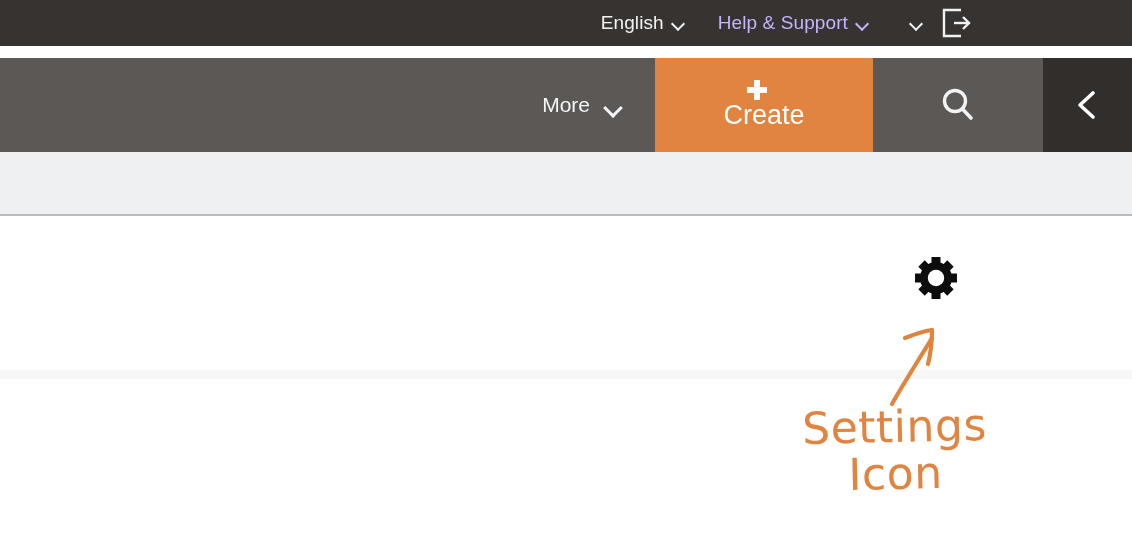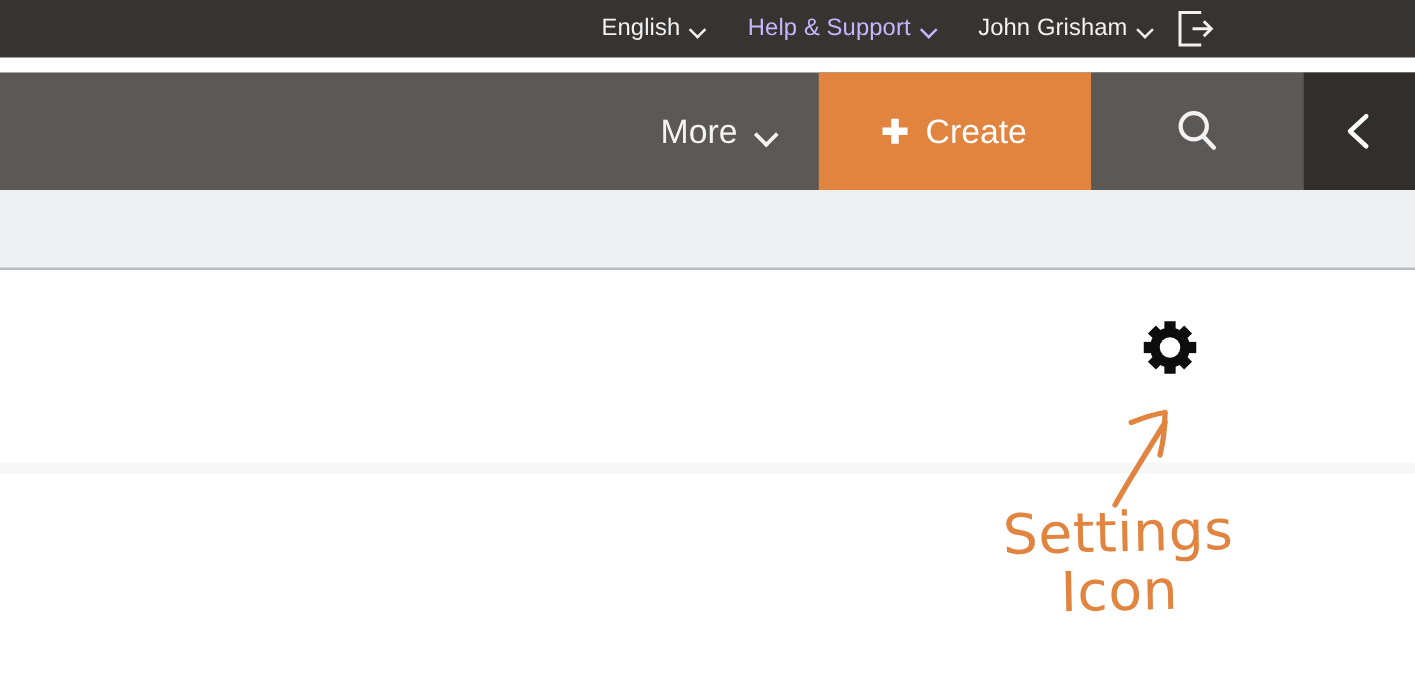--- a/index.html
+++ b/index.html
@@ -69,21 +69,21 @@
     height: 94px;
     background: #5b5855;
     display: flex;
     align-items: stretch;
     justify-content: flex-end;
   }
   .nav-more {
     display: flex;
     align-items: center;
     color: #f4f4f4;
-    font-size: 27px;
+    font-size: 21px;
     padding: 0 34px 0 0;
     white-space: nowrap;
   }
   .nav-more .caret {
     width: 15px; height: 15px;
     margin-left: 16px;
     margin-top: 4px;
   }
   .nav-more .caret::before {
     width: 11px; height: 11px;
@@ -96,20 +96,21 @@
     display: flex;
     align-items: center;
     justify-content: center;
     width: 218px;
     font-size: 27px;
     white-space: nowrap;
     border: none;
     font-family: "Liberation Sans", sans-serif;
     cursor: pointer;
     padding: 0;
+    flex-direction: column;
   }
   .plus-icon {
     display: inline-block;
     width: 20px;
     height: 20px;
     position: relative;
     margin-right: 14px;
   }
   .plus-icon::before, .plus-icon::after {
     content: "";
@@ -217,21 +218,20 @@
     <span>English</span>
     <span class="caret"></span>
   </div>
 
   <div class="top-item accent">
     <span>Help &amp; Support</span>
     <span class="caret"></span>
   </div>
 
   <div class="top-item">
-    <span>John Grisham</span>
     <span class="caret"></span>
     <span class="logout-icon">
       <svg viewBox="0 0 34 34" width="34" height="34" aria-hidden="true">
         <path d="M23 4 H6 V30 H23" fill="none" stroke="#f2f2f2" stroke-width="2.4"></path>
         <line x1="16" y1="17" x2="31" y2="17" stroke="#f2f2f2" stroke-width="2.4"></line>
         <polyline points="25,11 31,17 25,23" fill="none" stroke="#f2f2f2" stroke-width="2.4"></polyline>
       </svg>
     </span>
   </div>
 

